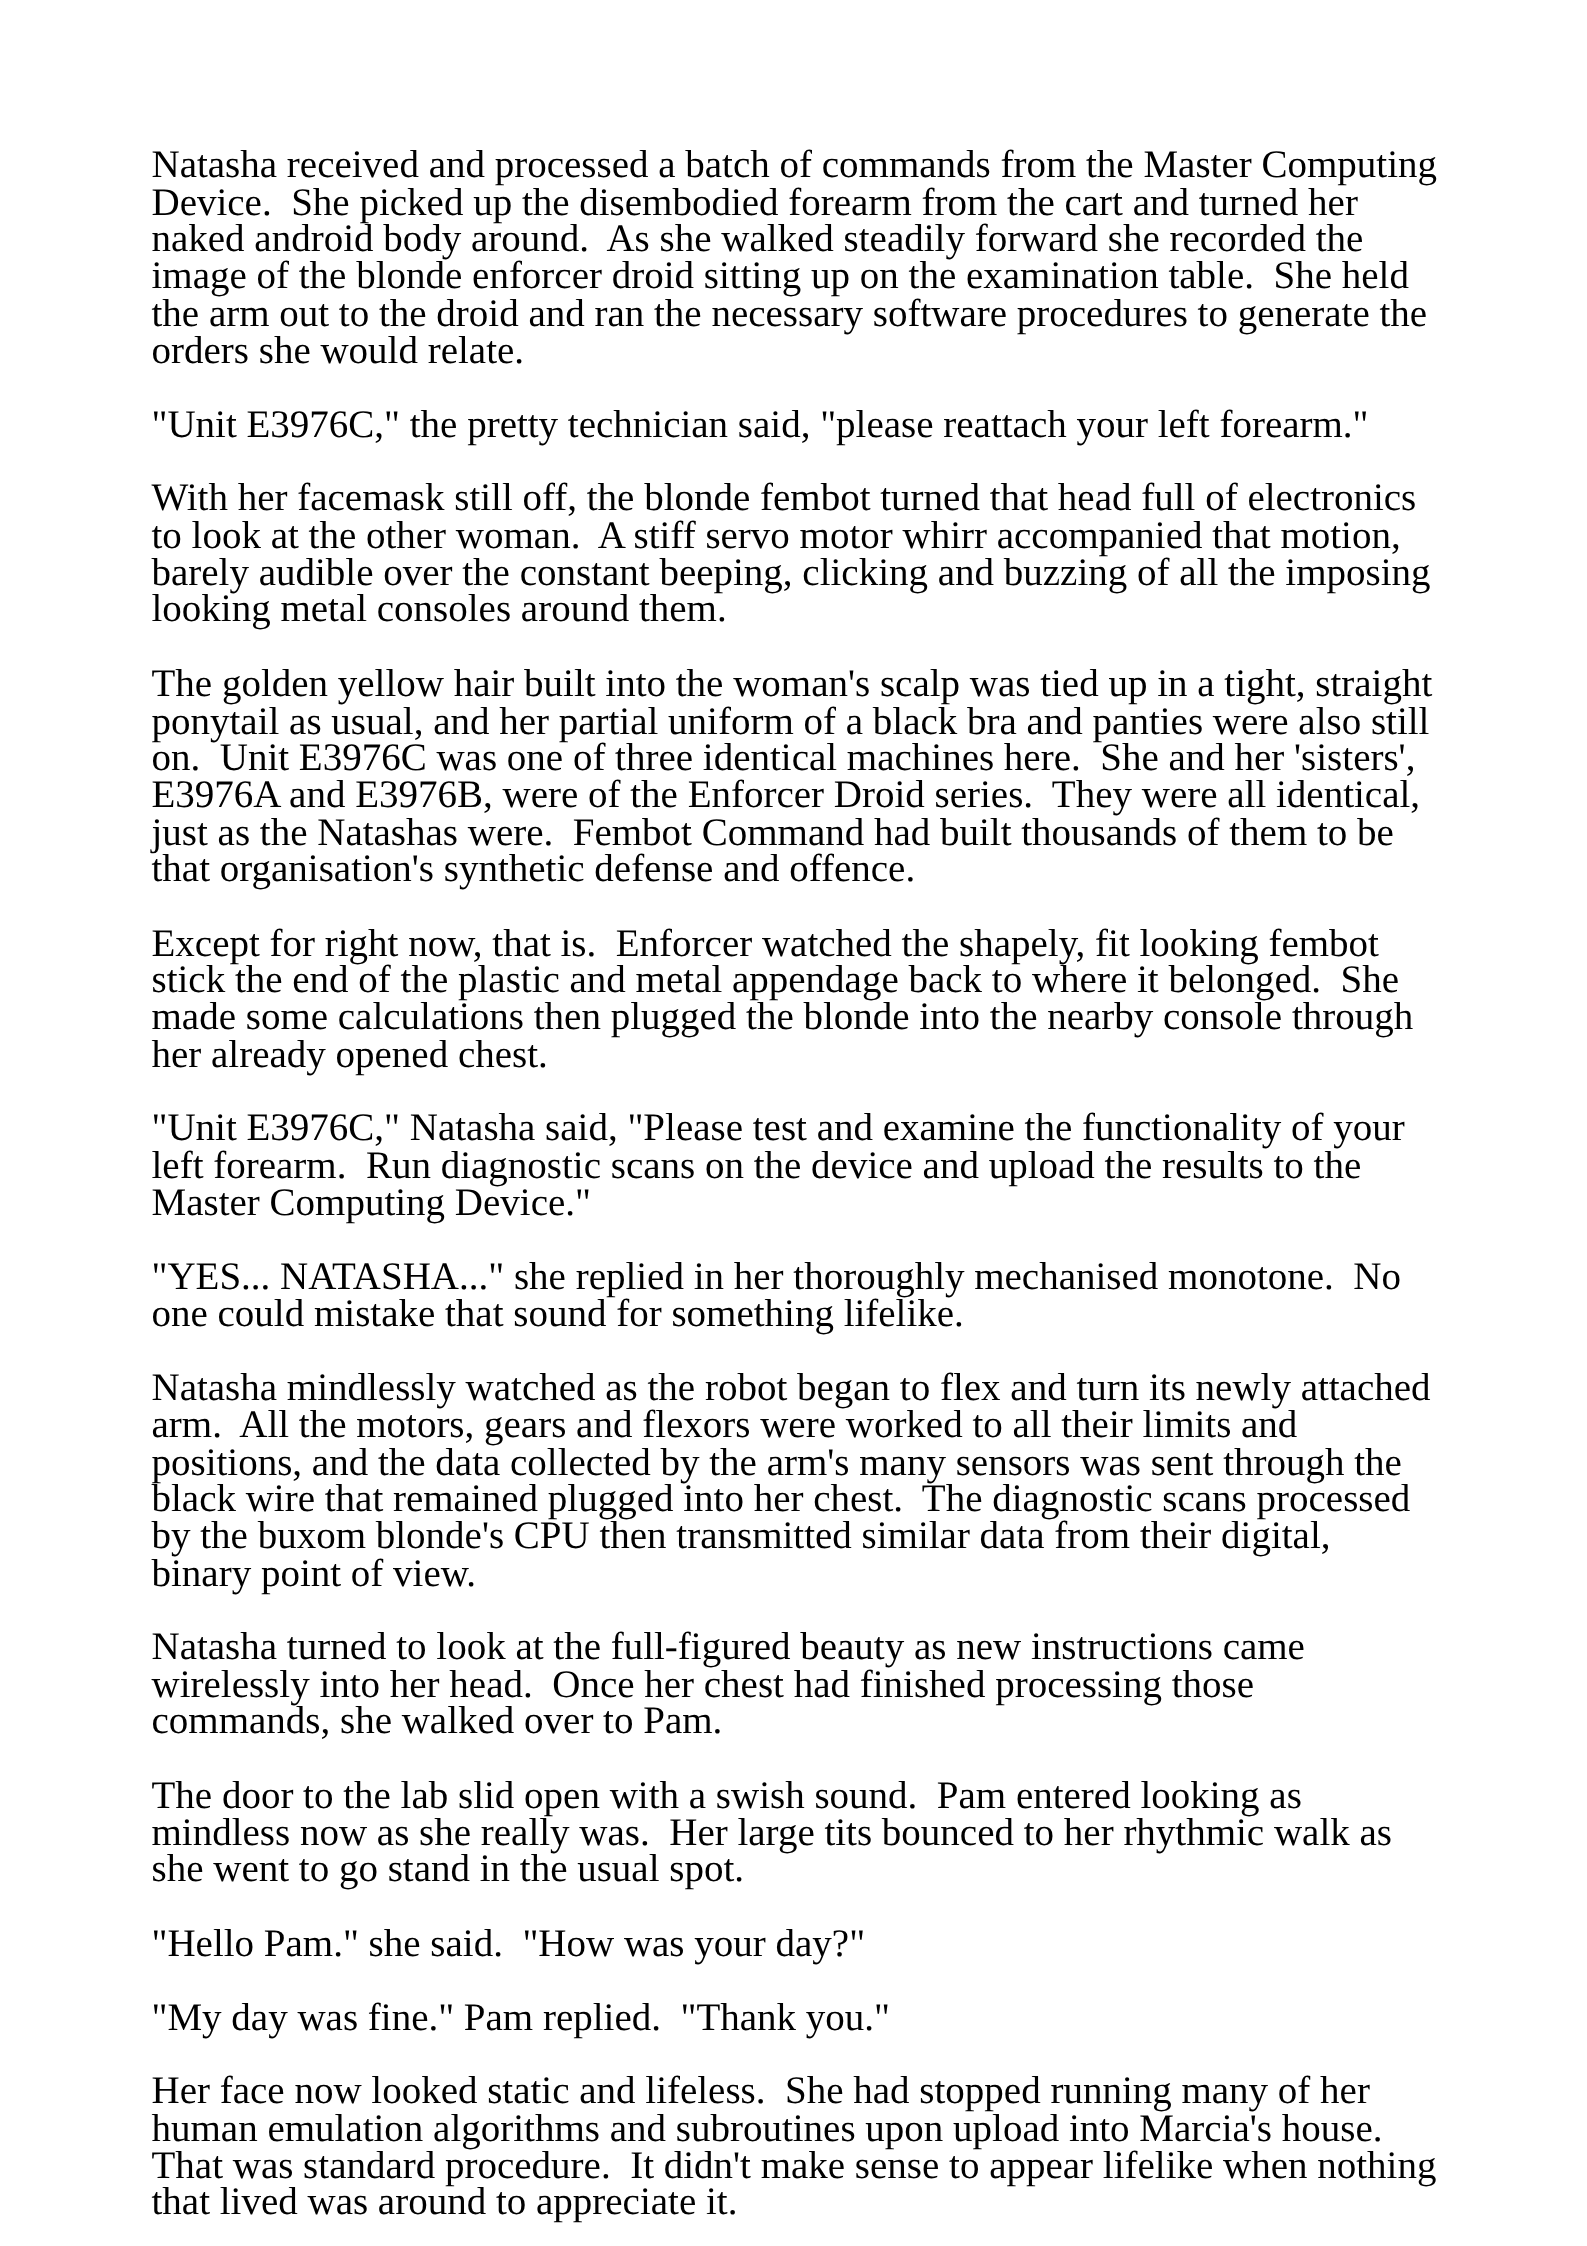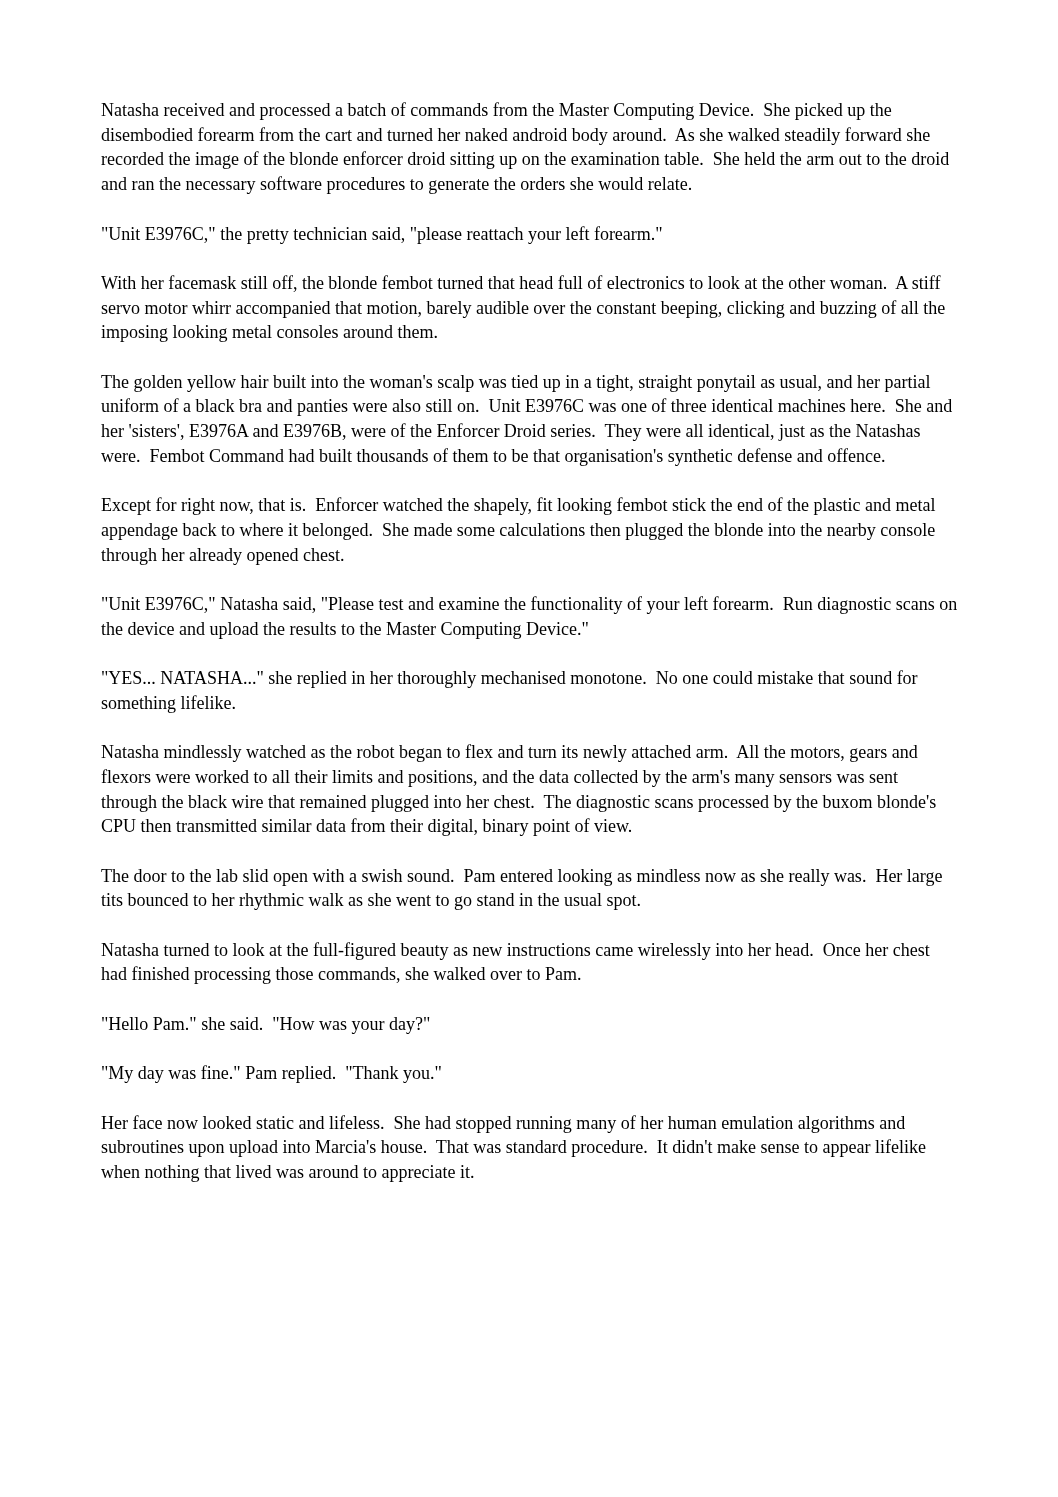--- a/index.html
+++ b/index.html
@@ -12,21 +12,21 @@
     background: #ffffff;
     position: relative;
     overflow: hidden;
   }
   .page {
     position: absolute;
     left: 101px;
     top: 98px;
     width: 857px;
     font-family: "Liberation Serif", "DejaVu Serif", serif;
-    font-size: 18px;
+    font-size: 26px;
     line-height: 24.7px;
     color: #000000;
     text-align: left;
   }
   .page p {
     margin: 0 0 24.7px 0;
     padding: 0;
     white-space: pre-wrap;
     word-spacing: normal;
   }
@@ -39,18 +39,18 @@
 
 <div class="page">
   <p>Natasha received and processed a batch of commands from the Master Computing Device.  She picked up the disembodied forearm from the cart and turned her naked android body around.  As she walked steadily forward she recorded the image of the blonde enforcer droid sitting up on the examination table.  She held the arm out to the droid and ran the necessary software procedures to generate the orders she would relate.</p>
   <p>"Unit E3976C," the pretty technician said, "please reattach your left forearm."</p>
   <p>With her facemask still off, the blonde fembot turned that head full of electronics to look at the other woman.  A stiff servo motor whirr accompanied that motion, barely audible over the constant beeping, clicking and buzzing of all the imposing looking metal consoles around them.</p>
   <p>The golden yellow hair built into the woman's scalp was tied up in a tight, straight ponytail as usual, and her partial uniform of a black bra and panties were also still on.  Unit E3976C was one of three identical machines here.  She and her 'sisters', E3976A and E3976B, were of the Enforcer Droid series.  They were all identical, just as the Natashas were.  Fembot Command had built thousands of them to be that organisation's synthetic defense and offence.</p>
   <p>Except for right now, that is.  Enforcer watched the shapely, fit looking fembot stick the end of the plastic and metal appendage back to where it belonged.  She made some calculations then plugged the blonde into the nearby console through her already opened chest.</p>
   <p>"Unit E3976C," Natasha said, "Please test and examine the functionality of your left forearm.  Run diagnostic scans on the device and upload the results to the Master Computing Device."</p>
   <p>"YES... NATASHA..." she replied in her thoroughly mechanised monotone.  No one could mistake that sound for something lifelike.</p>
   <p>Natasha mindlessly watched as the robot began to flex and turn its newly attached arm.  All the motors, gears and flexors were worked to all their limits and positions, and the data collected by the arm's many sensors was sent through the black wire that remained plugged into her chest.  The diagnostic scans processed by the buxom blonde's CPU then transmitted similar data from their digital, binary point of view.</p>
+  <p>Natasha turned to look at the full-figured beauty as new instructions came wirelessly into her head.  Once her chest had finished processing those commands, she walked over to Pam.</p>
   <p>The door to the lab slid open with a swish sound.  Pam entered looking as mindless now as she really was.  Her large tits bounced to her rhythmic walk as she went to go stand in the usual spot.</p>
-  <p>Natasha turned to look at the full-figured beauty as new instructions came wirelessly into her head.  Once her chest had finished processing those commands, she walked over to Pam.</p>
   <p>"Hello Pam." she said.  "How was your day?"</p>
   <p>"My day was fine." Pam replied.  "Thank you."</p>
   <p>Her face now looked static and lifeless.  She had stopped running many of her human emulation algorithms and subroutines upon upload into Marcia's house.  That was standard procedure.  It didn't make sense to appear lifelike when nothing that lived was around to appreciate it.</p>
 </div>
 
 </body></html>

